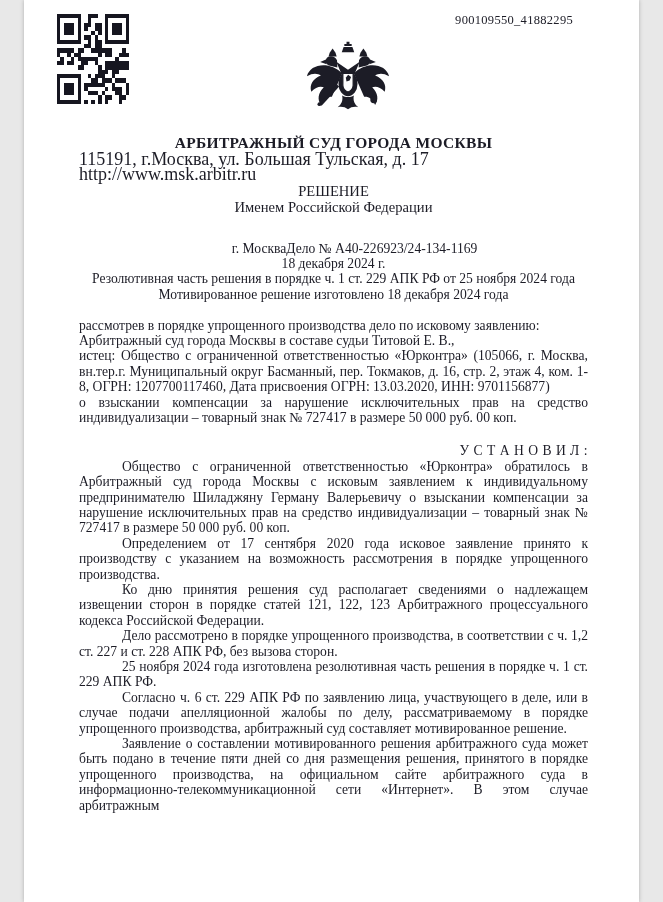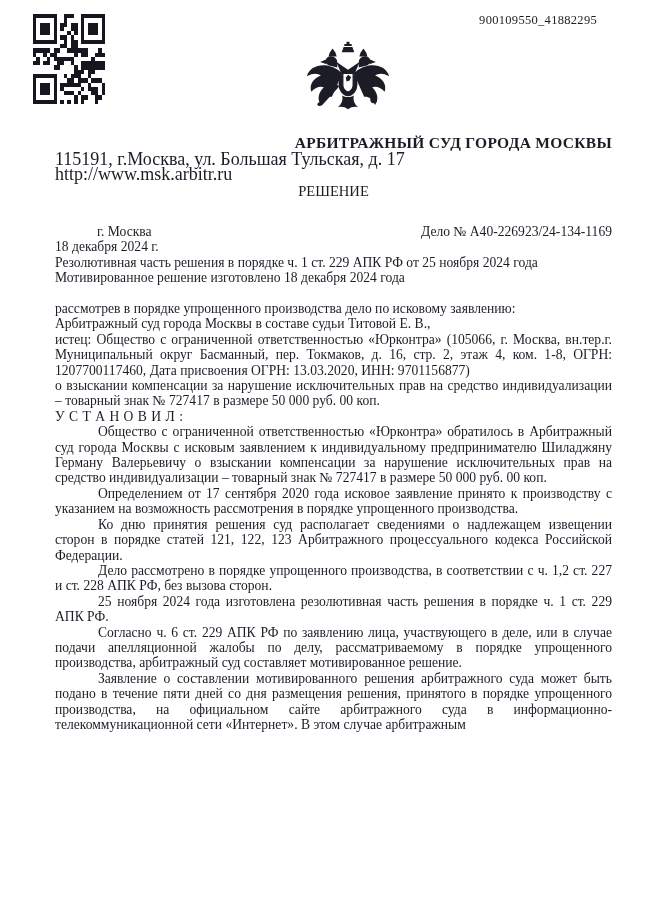--- a/index.html
+++ b/index.html
@@ -1,18 +1,18 @@
 <!DOCTYPE html>
 <html><head>
 <meta charset="utf-8">
 <style>
   html,body { margin:0; padding:0; background:#e8e8e8; }
   .page {
     position: relative;
-    width: 663px; height: 902px;
+    width: 615px; height: 902px;
     margin: 0 auto;
     background: #ffffff;
     font-family: "Liberation Serif", "DejaVu Serif", serif;
     color: #1c1c26;
     overflow: hidden;
     box-shadow: 0 0 4px rgba(0,0,0,.25);
   }
   .qr {
     position: absolute; left: 33px; top: 14px;
     width: 72px; height: 90px;
@@ -24,33 +24,33 @@
   .emblem {
     position: absolute; top: 40px; left: 0; right: 0;
     display: flex; justify-content: center;
   }
   .emblem svg { width: 88px; height: 80px; transform: translateX(16px); }
 
   .content {
     position: absolute; top: 133px; left: 55px; right: 51px;
     font-size: 13.6px; line-height: 15.4px;
   }
-  .court-name  { text-align: right; font-weight: bold; font-size: 15.5px; line-height: 19px; letter-spacing:.3px; }
+  .court-name  { text-align: center; font-weight: bold; font-size: 15.5px; line-height: 19px; letter-spacing:.3px; }
   .court-address, .court-site { text-align: left; font-size: 18px; line-height: 15px; }
   .doc-title    { text-align: center; font-size: 14.6px; line-height: 16px; margin-top: 1px; }
   .doc-subtitle { text-align: center; font-size: 14.6px; line-height: 16.5px; }
 
   .case-block { margin-top: 25px; }
-  .case-row { display: flex; justify-content: space-between; }
+  .case-row { display: flex; justify-content: center; }
   .case-city { padding-left: 42px; }
-  .line { text-align: left; }
+  .line { text-align: center; }
 
   .intro-block { margin-top: 15.4px; }
   .intro-block .jline { text-align: justify; }
-  .ustanovil { text-align: left; letter-spacing: .5px; margin-top: 0; }
+  .ustanovil { text-align: right; letter-spacing: .5px; margin-top: 18px; }
 
   .body-block p {
     margin: 0;
     text-align: justify;
     text-indent: 43px;
   }
 </style>
 </head>
 <body>
 
@@ -328,20 +328,21 @@
     </svg>
   </div>
 
   <div class="content">
 
     <div class="court-name">АРБИТРАЖНЫЙ СУД ГОРОДА МОСКВЫ</div>
     <div class="court-address">115191, г.Москва, ул. Большая Тульская, д. 17</div>
     <div class="court-site">http://www.msk.arbitr.ru</div>
 
     <div class="doc-title">РЕШЕНИЕ</div>
+    <div class="doc-subtitle">Именем Российской Федерации</div>
 
     <div class="case-block">
       <div class="case-row">
         <span class="case-city">г. Москва</span>
         <span>Дело № А40-226923/24-134-1169</span>
       </div>
       <div class="line">18 декабря 2024 г.</div>
       <div class="line">Резолютивная часть решения  в порядке ч. 1 ст. 229 АПК РФ от 25 ноября 2024 года</div>
       <div class="line">Мотивированное решение изготовлено 18 декабря 2024 года</div>
     </div>

